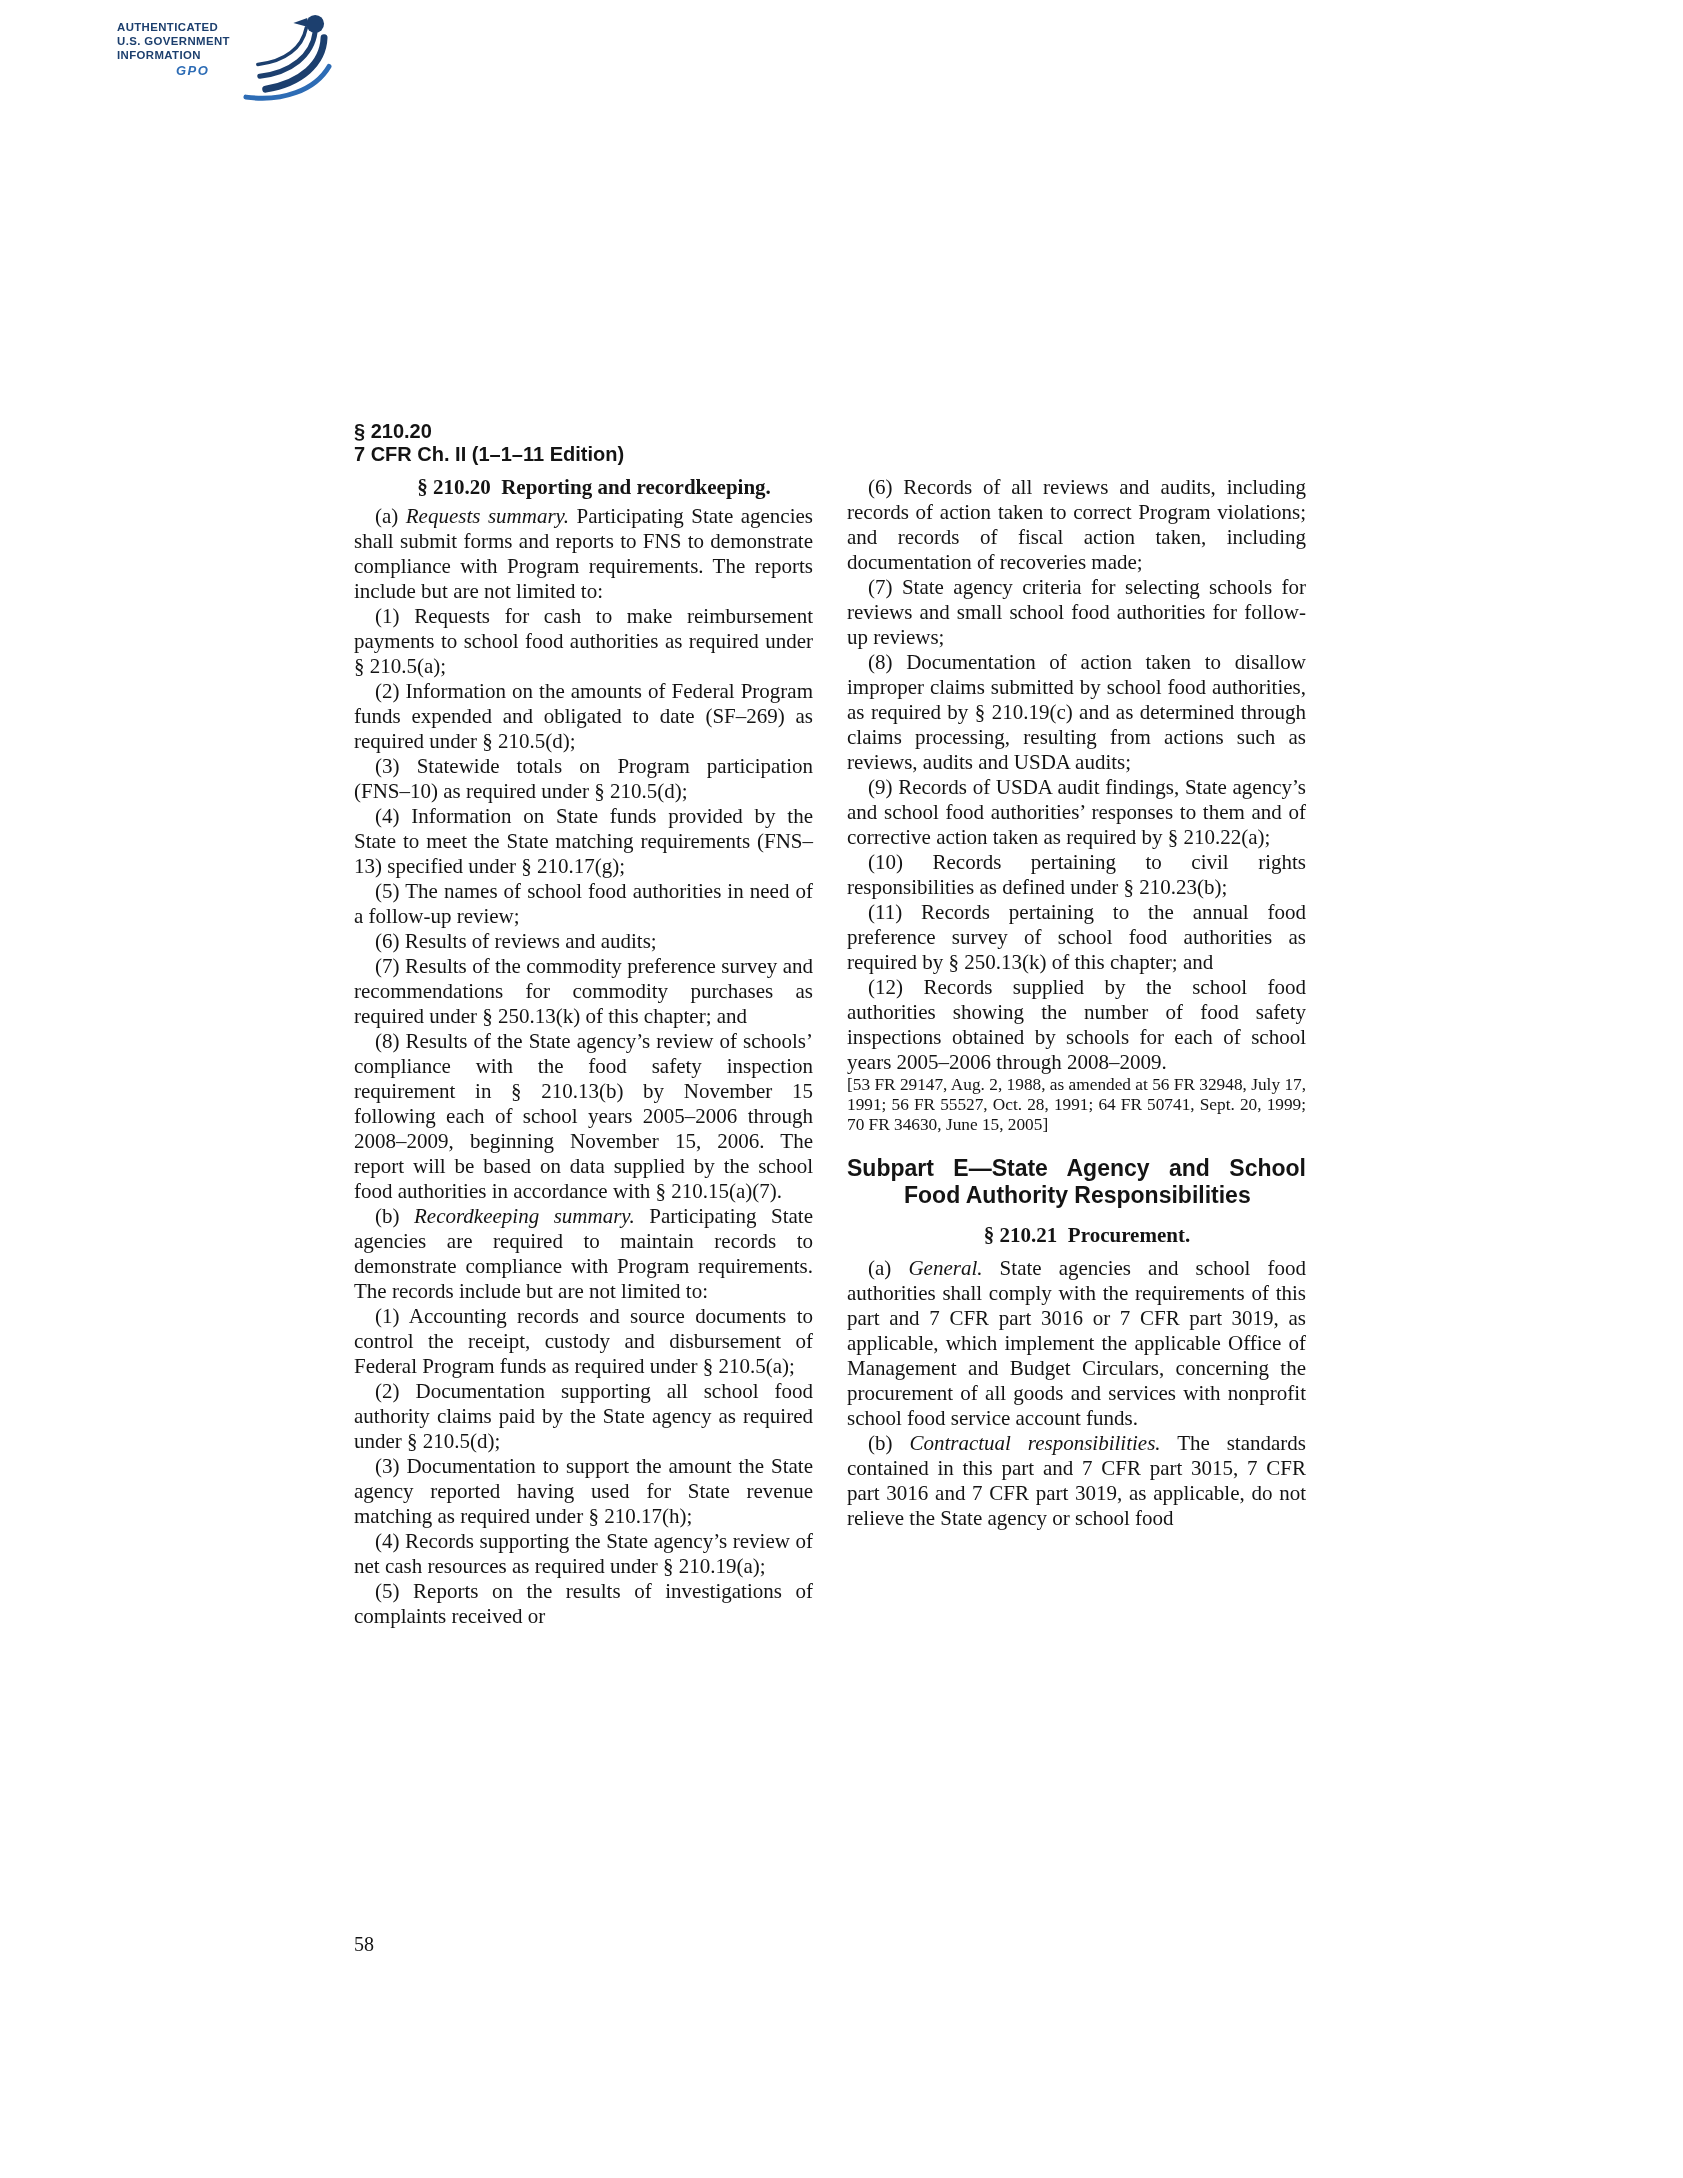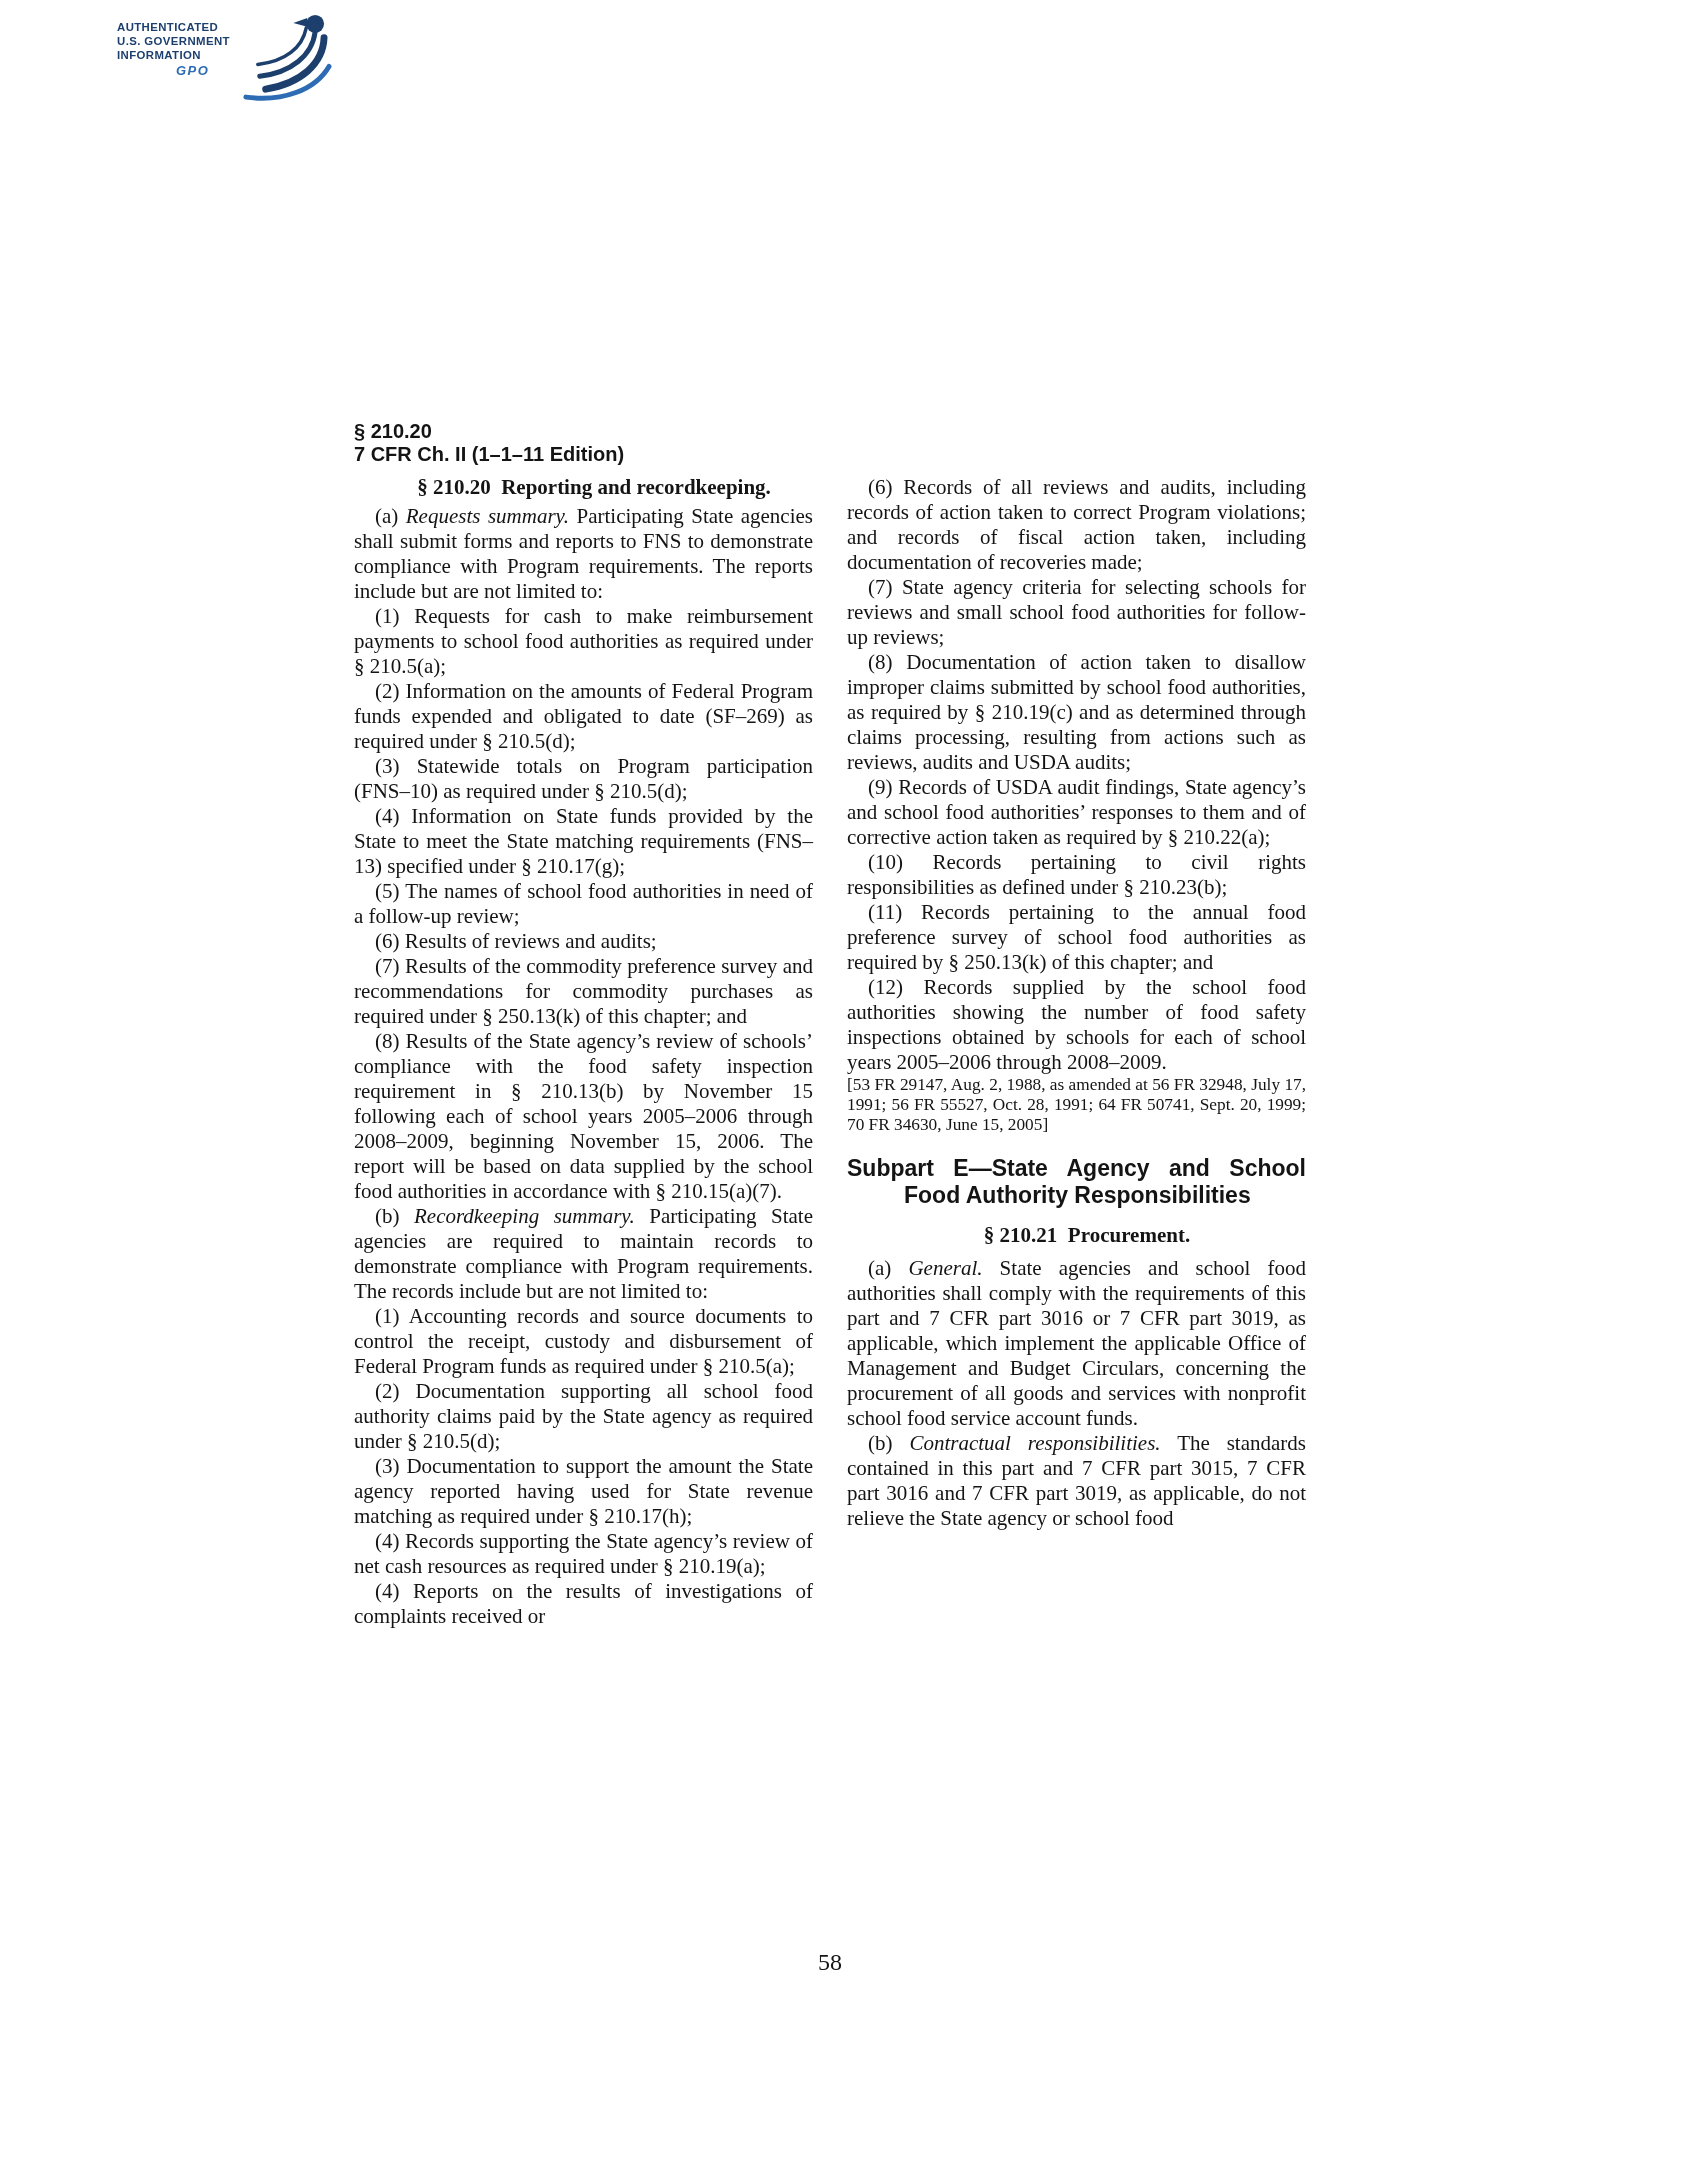--- a/index.html
+++ b/index.html
@@ -73,21 +73,21 @@
     margin: 20px 0 14px 0;
     padding-left: 57px;
     text-indent: -57px;
   }
 
   .it { font-style: italic; }
 
   
   .pageno {
     position: absolute; left: 354px; top: 1933px; width: 952px;
-    text-align: center; font-size: 24px; margin-top: 16px;
+    text-align: left; font-size: 20px;
   }
 </style>
 </head>
 <body>
 
 <div class="gpo-logo">
   <svg class="eagle" viewBox="0 0 112 94" aria-hidden="true">
     <g fill="none" stroke="#1c3f6e" stroke-linecap="round">
       <path d="M97 26 C 96 52, 74 72, 38 78" stroke-width="7"></path>
       <path d="M88 20 C 85 44, 64 61, 32 65" stroke-width="5"></path>
@@ -120,21 +120,21 @@
       <p class="para"><span>(4) Information on State funds provided by the State to meet the State matching requirements (FNS–13) specified under §&nbsp;210.17(g);</span></p>
       <p class="para"><span>(5) The names of school food authorities in need of a follow-up review;</span></p>
       <p class="para"><span>(6) Results of reviews and audits;</span></p>
       <p class="para"><span>(7) Results of the commodity preference survey and recommendations for commodity purchases as required under §&nbsp;250.13(k) of this chapter; and</span></p>
       <p class="para"><span>(8) Results of the State agency’s review of schools’ compliance with the food safety inspection requirement in §&nbsp;210.13(b) by November 15 following each of school years 2005–2006 through 2008–2009, beginning November 15, 2006. The report will be based on data supplied by the school food authorities in accordance with §&nbsp;210.15(a)(7).</span></p>
       <p class="para"><span>(b) </span><span class="it">Recordkeeping summary.</span><span> Participating State agencies are required to maintain records to demonstrate compliance with Program requirements. The records include but are not limited to:</span></p>
       <p class="para"><span>(1) Accounting records and source documents to control the receipt, custody and disbursement of Federal Program funds as required under §&nbsp;210.5(a);</span></p>
       <p class="para"><span>(2) Documentation supporting all school food authority claims paid by the State agency as required under §&nbsp;210.5(d);</span></p>
       <p class="para"><span>(3) Documentation to support the amount the State agency reported having used for State revenue matching as required under §&nbsp;210.17(h);</span></p>
       <p class="para"><span>(4) Records supporting the State agency’s review of net cash resources as required under §&nbsp;210.19(a);</span></p>
-      <p class="para"><span>(4) Reports on the results of investigations of complaints received or</span></p>
+      <p class="para"><span>(5) Reports on the results of investigations of complaints received or</span></p>
     </div>
   <div class="col">
       <p class="para"><span>(6) Records of all reviews and audits, including records of action taken to correct Program violations; and records of fiscal action taken, including documentation of recoveries made;</span></p>
       <p class="para"><span>(7) State agency criteria for selecting schools for reviews and small school food authorities for follow-up reviews;</span></p>
       <p class="para"><span>(8) Documentation of action taken to disallow improper claims submitted by school food authorities, as required by §&nbsp;210.19(c) and as determined through claims processing, resulting from actions such as reviews, audits and USDA audits;</span></p>
       <p class="para"><span>(9) Records of USDA audit findings, State agency’s and school food authorities’ responses to them and of corrective action taken as required by §&nbsp;210.22(a);</span></p>
       <p class="para"><span>(10) Records pertaining to civil rights responsibilities as defined under §&nbsp;210.23(b);</span></p>
       <p class="para"><span>(11) Records pertaining to the annual food preference survey of school food authorities as required by §&nbsp;250.13(k) of this chapter; and</span></p>
       <p class="para"><span>(12) Records supplied by the school food authorities showing the number of food safety inspections obtained by schools for each of school years 2005–2006 through 2008–2009.</span></p>
       <p class="note"><span>[53 FR 29147, Aug. 2, 1988, as amended at 56 FR 32948, July 17, 1991; 56 FR 55527, Oct. 28, 1991; 64 FR 50741, Sept. 20, 1999; 70 FR 34630, June 15, 2005]</span></p>

